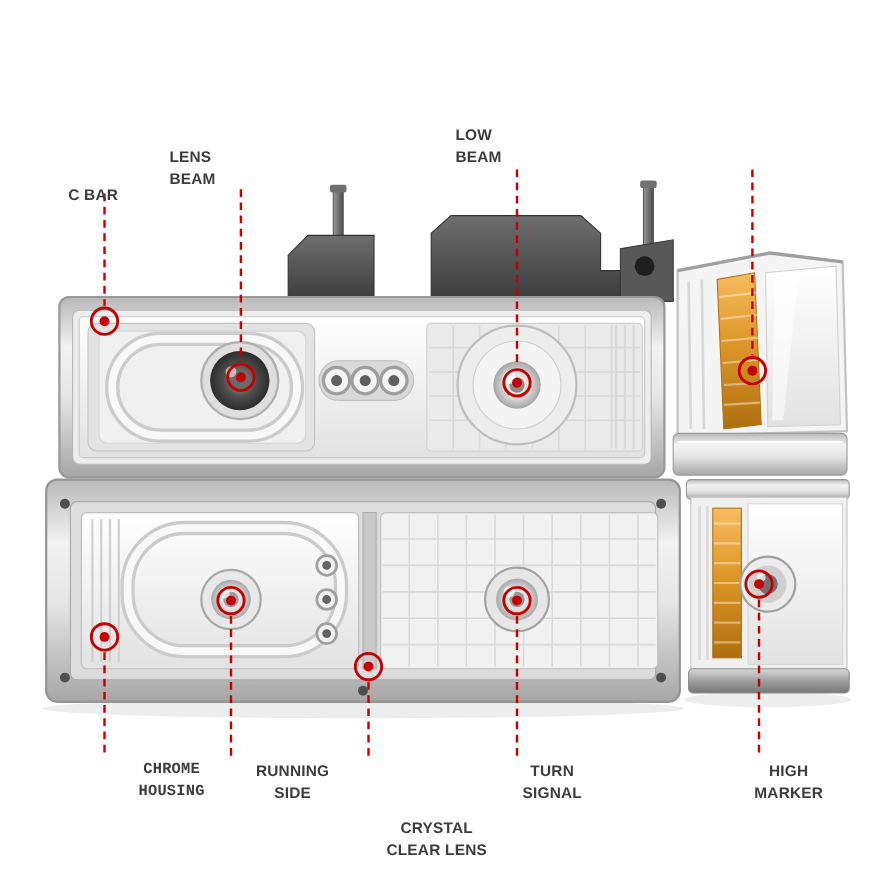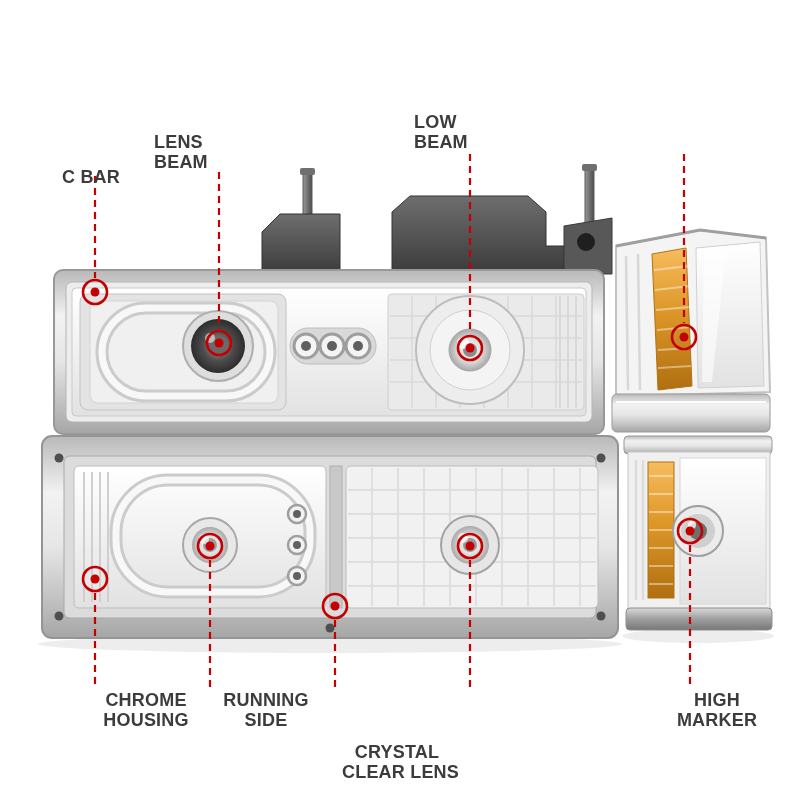--- a/index.html
+++ b/index.html
@@ -5,21 +5,21 @@
   html,body{margin:0;padding:0;background:#ffffff;}
   .stage{
     position:relative;width:800px;height:800px;background:#ffffff;overflow:hidden;
     font-family:"Liberation Sans",sans-serif;
   }
   .stage svg.layer{position:absolute;left:0;top:0;width:800px;height:800px;}
   .callout-line{stroke:#c40000;stroke-width:2.2;stroke-dasharray:7 5;fill:none;}
   .marker-ring{fill:none;stroke:#c40000;stroke-width:2.6;}
   .marker-dot{fill:#c40000;}
   .label{
-    position:absolute;font-weight:bold;font-size:18px;line-height:20px;
+    position:absolute;font-weight:bold;font-size:14px;line-height:20px;
     color:#3c3c3c;letter-spacing:.2px;white-space:nowrap;
   }
   .label span{display:block;}
   .label.centered{text-align:center;}
 </style>
 </head>
 <body>
 
 <div class="stage">
 
@@ -238,30 +238,34 @@
     <span>C BAR</span>
   </div>
   <div class="label" style="left:154px;top:132px;">
     <span>LENS</span>
     <span>BEAM</span>
   </div>
   <div class="label" style="left:414px;top:112px;">
     <span>LOW</span>
     <span>BEAM</span>
   </div>
-  <div class="label centered" style="left:86px;top:690px;width:120px;">
+  <div class="label centered" style="left:96px;top:690px;width:120px;font-family:Liberation Mono, monospace;">
     <span>CHROME</span>
     <span>HOUSING</span>
   </div>
   <div class="label centered" style="left:206px;top:690px;width:120px;">
     <span>RUNNING</span>
     <span>SIDE</span>
   </div>
   <div class="label centered" style="left:342px;top:706px;width:110px;margin-top:36px;">
     <span>CRYSTAL</span>
     <span>CLEAR LENS</span>
   </div>
+  <div class="label centered" style="left:450px;top:690px;width:104px;">
+    <span>TURN</span>
+    <span>SIGNAL</span>
+  </div>
   <div class="label centered" style="left:657px;top:690px;width:120px;">
     <span>HIGH</span>
     <span>MARKER</span>
   </div>
 
 </div>
 
 </body></html>

